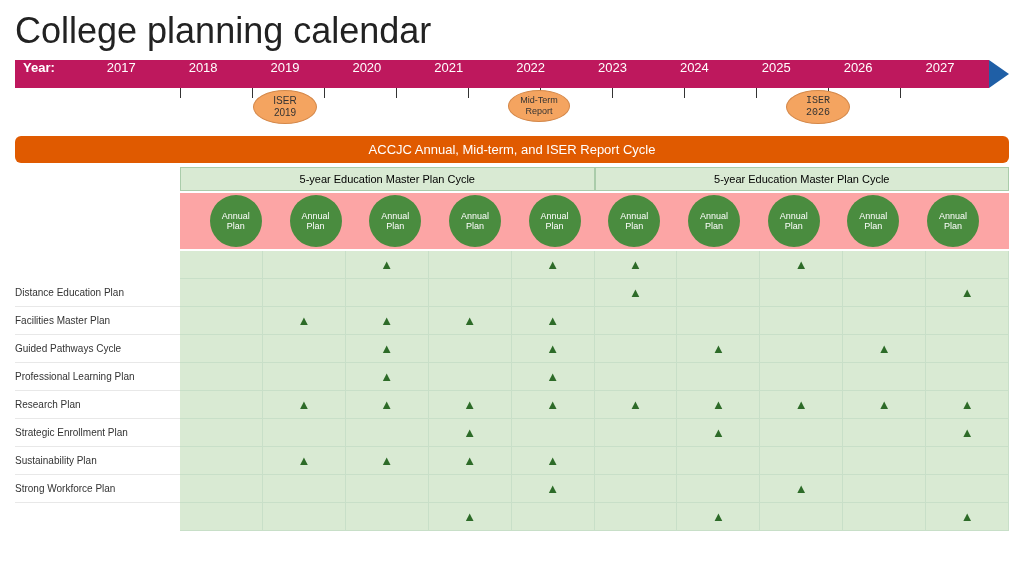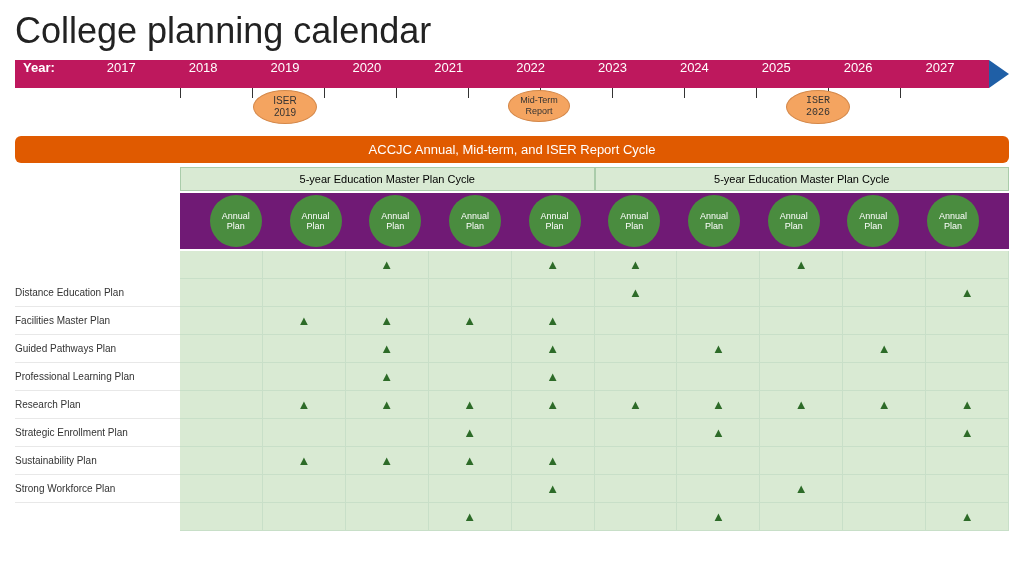--- a/index.html
+++ b/index.html
@@ -227,40 +227,40 @@
 
     <div class="accjc-bar">ACCJC Annual, Mid-term, and ISER Report Cycle</div>
   </div>
 
   <div class="main-content">
 
     <div class="row-labels">
       <div style="height:56px;"></div>
       <div class="row-label">Distance Education Plan</div>
       <div class="row-label">Facilities Master Plan</div>
-      <div class="row-label">Guided Pathways Plan</div>
+      <div class="row-label">Guided Pathways Cycle</div>
       <div class="row-label">Professional Learning Plan</div>
       <div class="row-label">Research Plan</div>
       <div class="row-label">Strategic Enrollment Plan</div>
       <div class="row-label">Sustainability Plan</div>
       <div class="row-label">Strong Workforce Plan</div>
     </div>
 
     <div class="grid-area">
 
       <div style="display:flex; margin-bottom:2px;">
         <div style="flex:1; background:#d9ead3; border:1px solid #aaccaa; text-align:center; font-size:11px; padding:5px 2px;">
           <span>5-year Education Master Plan Cycle</span>
         </div>
         <div style="flex:1; background:#d9ead3; border:1px solid #aaccaa; text-align:center; font-size:11px; padding:5px 2px;">
           <span>5-year Education Master Plan Cycle</span>
         </div>
       </div>
 
-      <div style="display:flex; align-items:center; justify-content:space-around; margin-bottom:2px; background:#701a75; padding:2px 16px;">
+      <div style="display:flex; align-items:center; justify-content:space-around; margin-bottom:2px; background:#fca5a5; padding:2px 16px;">
         <div class="annual-circle">Annual<br>Plan</div>
         <div class="annual-circle">Annual<br>Plan</div>
         <div class="annual-circle">Annual<br>Plan</div>
         <div class="annual-circle">Annual<br>Plan</div>
         <div class="annual-circle">Annual<br>Plan</div>
         <div class="annual-circle">Annual<br>Plan</div>
         <div class="annual-circle">Annual<br>Plan</div>
         <div class="annual-circle">Annual<br>Plan</div>
         <div class="annual-circle">Annual<br>Plan</div>
         <div class="annual-circle">Annual<br>Plan</div>

